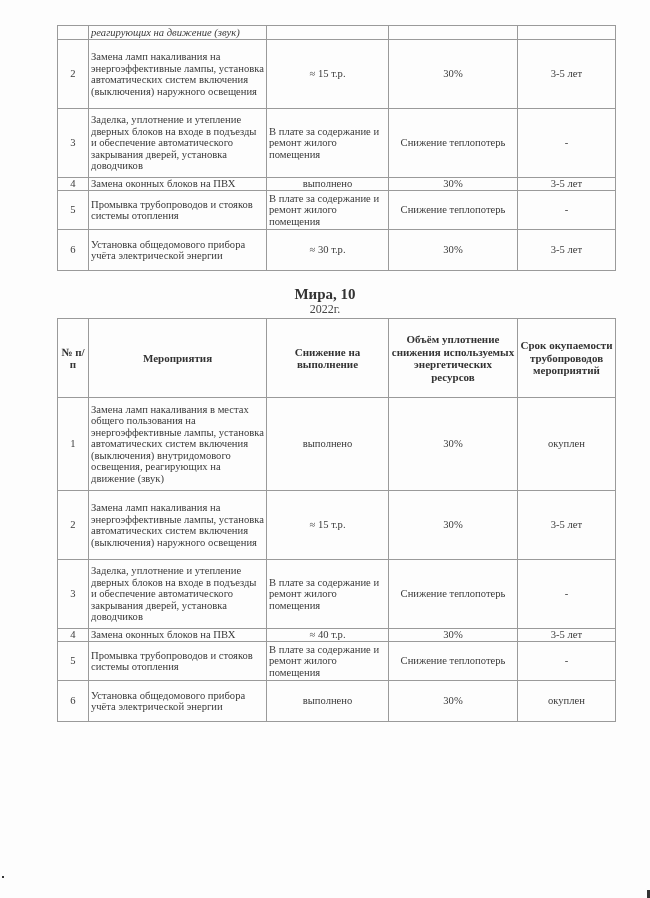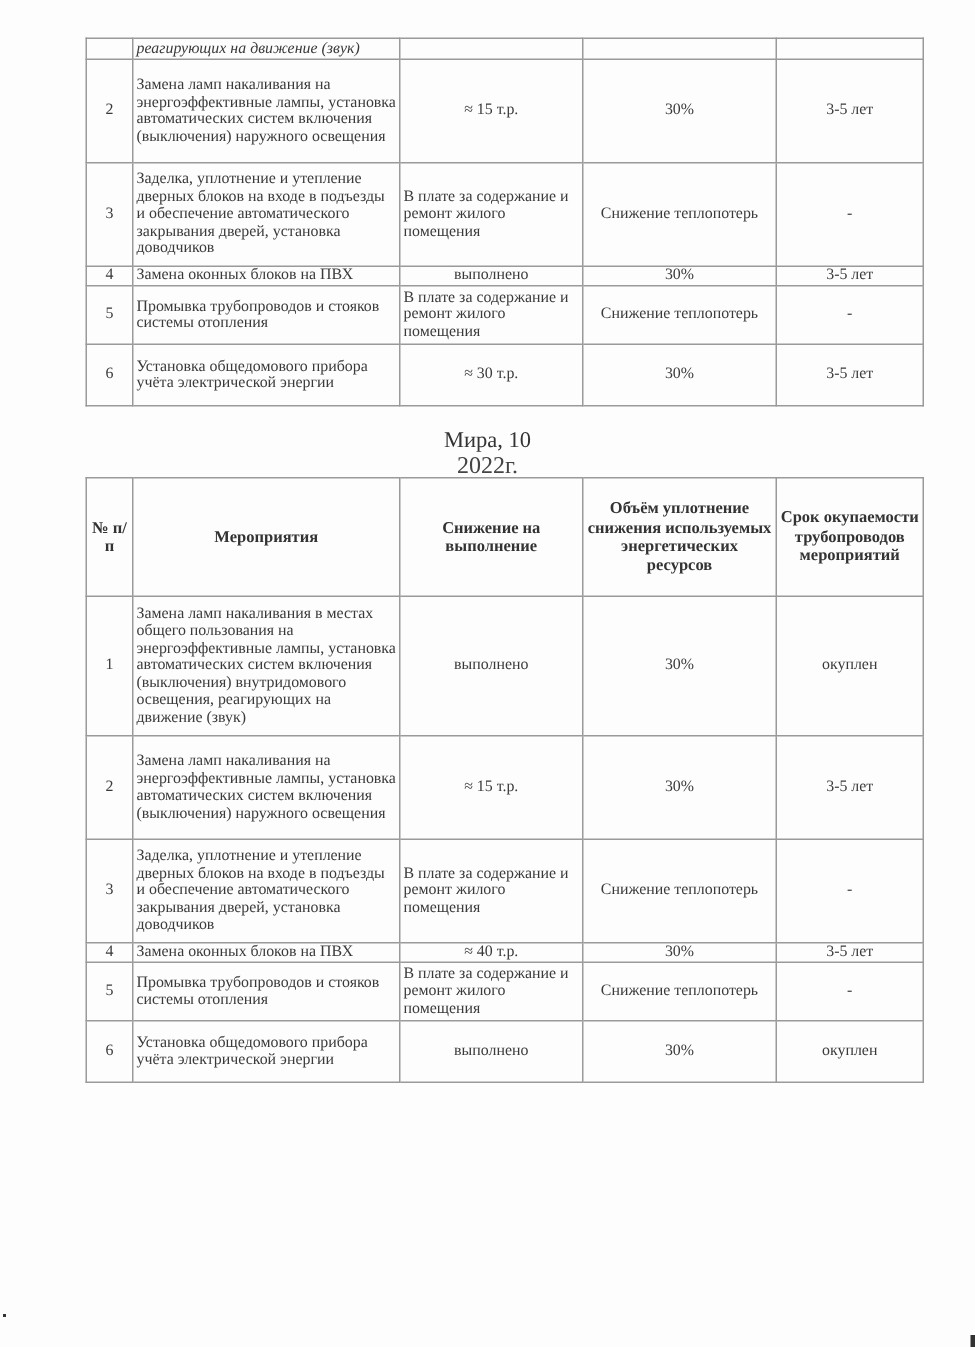--- a/index.html
+++ b/index.html
@@ -9,22 +9,22 @@
     }
     table { border-collapse: collapse; position: absolute; left: 57px; width: 558px; table-layout: fixed; }
     td, th { border: 1px solid #9a9a9a; font-size: 10.6px; line-height: 11.5px; padding: 0 2px; vertical-align: middle; }
     td.num, td.c { text-align: center; }
     td.l { text-align: left; }
     th { font-weight: bold; text-align: center; font-size: 11px; line-height: 12.5px; color: #333; }
     col.c1 { width: 31px; } col.c2 { width: 178px; } col.c3 { width: 122px; } col.c4 { width: 129px; } col.c5 { width: 98px; }
     #t1 { top: 25px; }
     #t2 { top: 318px; }
     .title { position: absolute; left: 0; width: 650px; text-align: center; }
-    #addr { top: 286px; font-weight: normal; font-size: 15px; color: #333; }
-    #year { top: 302px; font-size: 16px; color: #444; font-family: Liberation Serif, serif; }
+    #addr { top: 286px; font-weight: bold; font-size: 15px; color: #333; }
+    #year { top: 302px; font-size: 12px; color: #444; font-family: Liberation Serif, serif; }
     .speck { position: absolute; background: #333; }
   </style>
 </head>
 <body>
 
 <table id="t1">
   <colgroup>
       <col class="c1">
       <col class="c2">
       <col class="c3">

